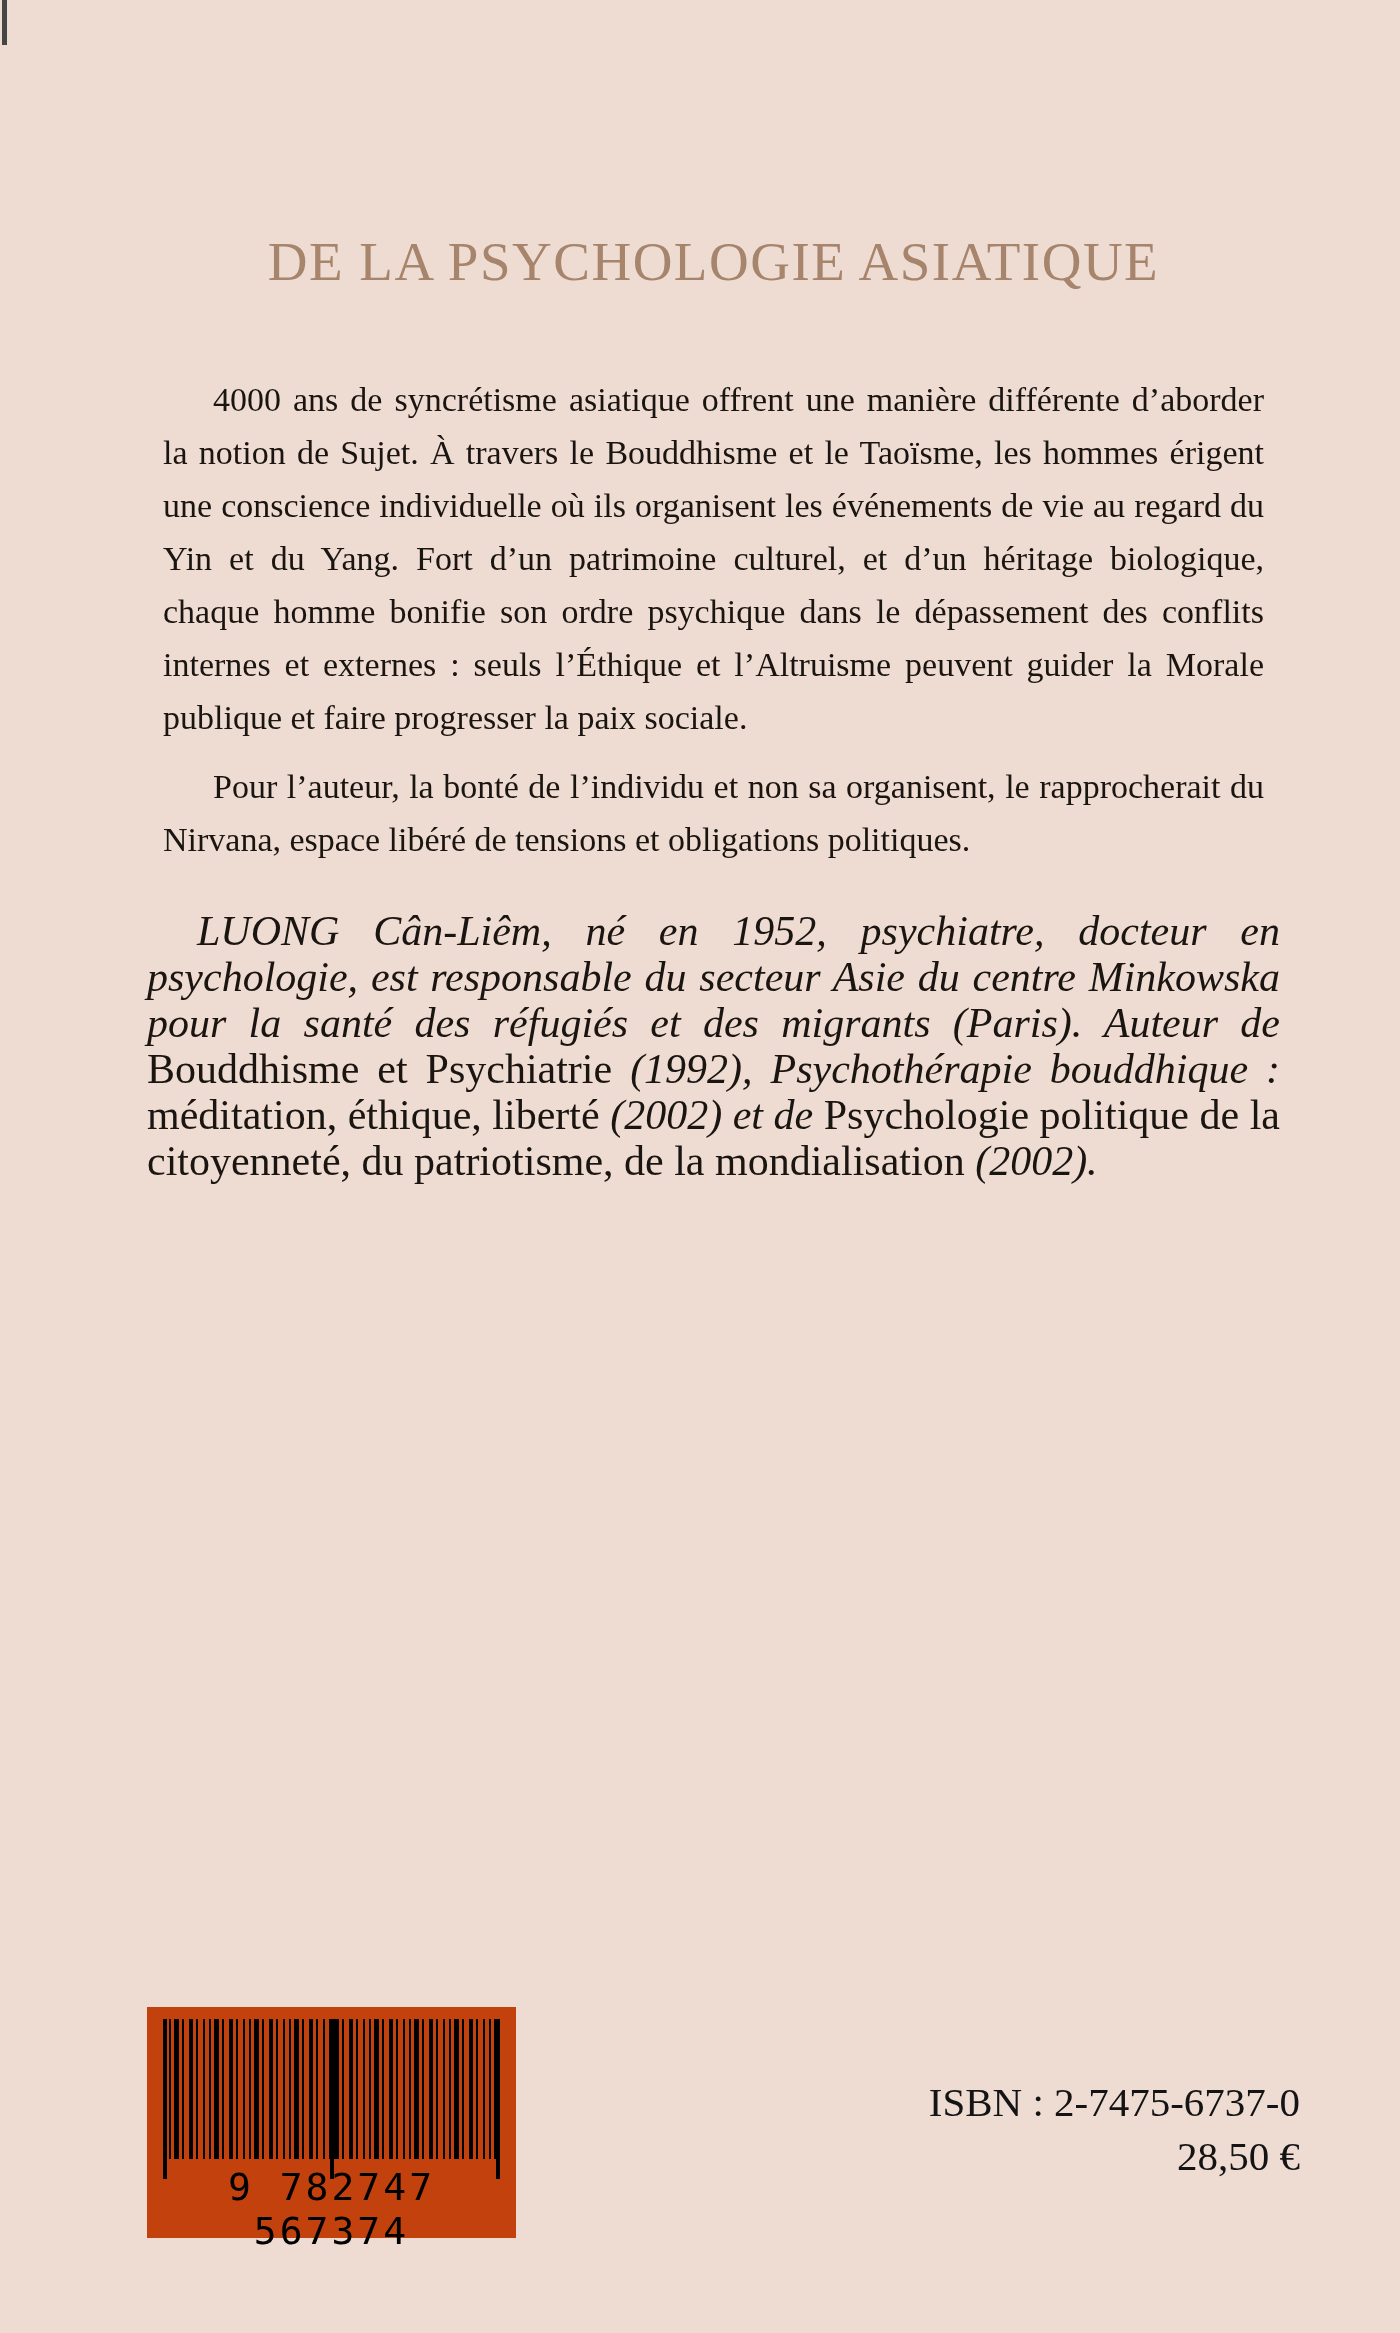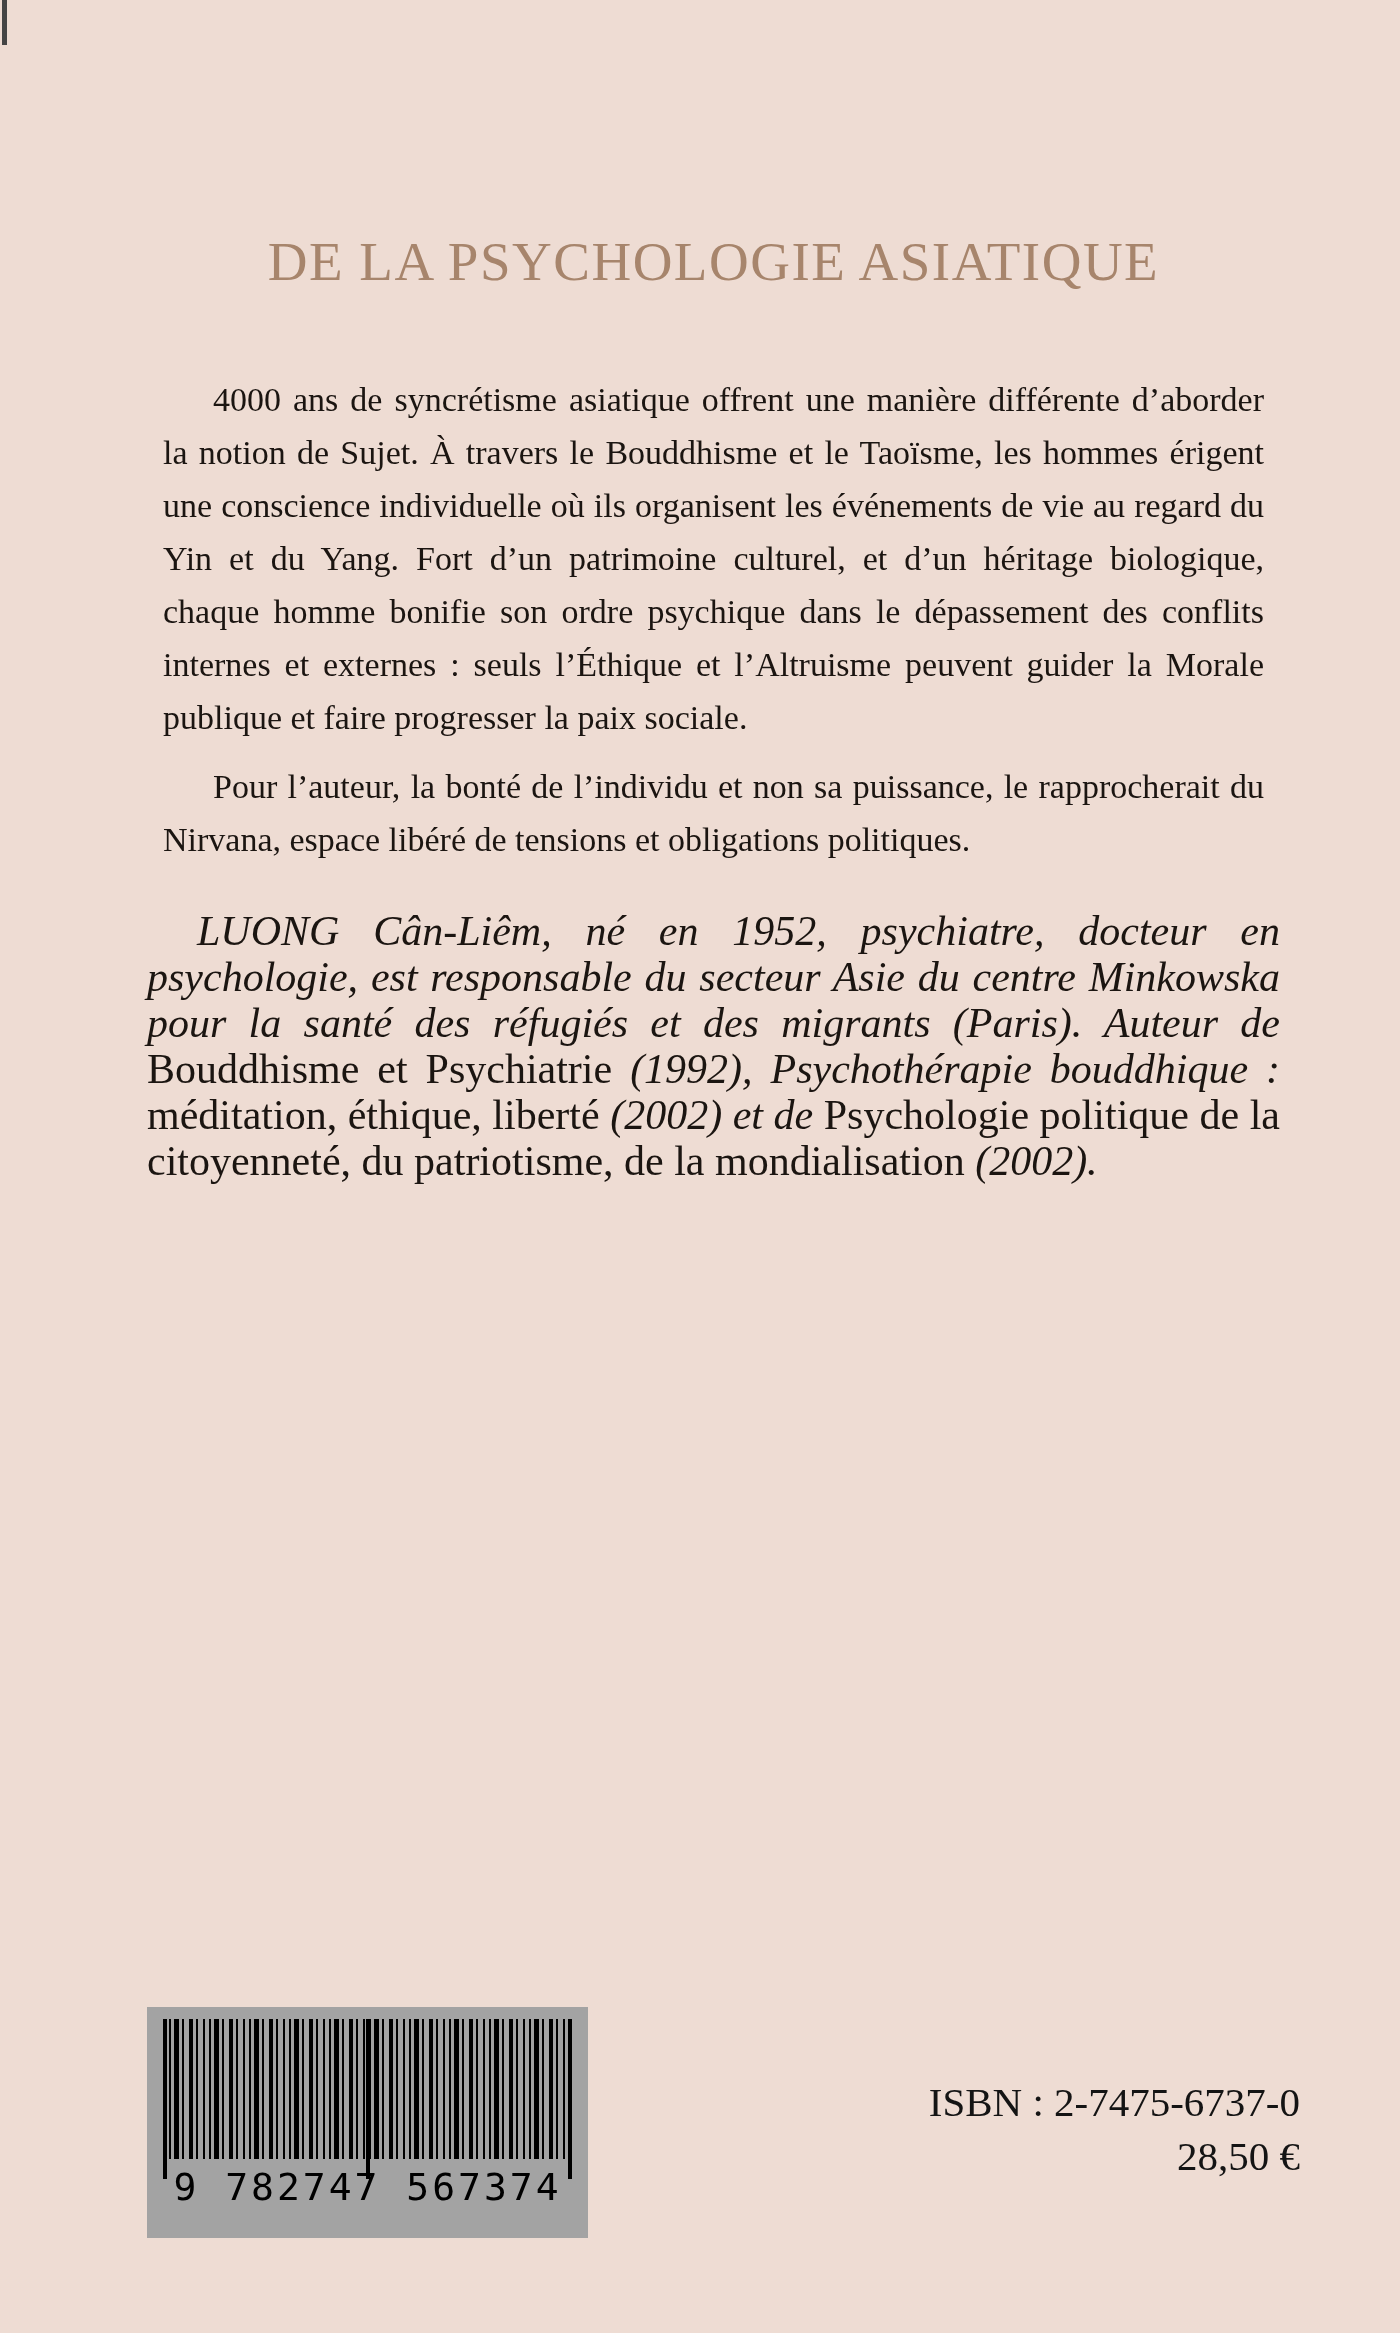--- a/index.html
+++ b/index.html
@@ -52,22 +52,22 @@
     line-height: 46px;
     text-align: justify;
     text-indent: 50px;
     font-style: italic;
   }
   .bio .roman { font-style: normal; }
   .bio .italic { font-style: italic; }
   .barcode {
     position: absolute;
     left: 147px; top: 2007px;
-    width: 441px; height: 231px;
-    background: #a3a3a3;
+    width: 369px; height: 231px;
+    background: #c2410c;
   }
   .barcode-bars {
     position: absolute;
     left: 16px; right: 16px; top: 12px;
     height: 140px;
     background-image: repeating-linear-gradient(90deg,
       #000 0 2px, transparent 2px 6px,
       #000 6px 8px, transparent 8px 11px,
       #000 11px 16px, transparent 16px 19px,
       #000 19px 21px, transparent 21px 26px,
@@ -106,21 +106,21 @@
 <body>
 
 <div class="page">
 
   <div class="spine-mark"></div>
 
   <div class="content">
     <h1 class="title">DE LA PSYCHOLOGIE ASIATIQUE</h1>
 
     <p class="body-par first">4000 ans de syncrétisme asiatique offrent une manière différente d’aborder la notion de Sujet. À travers le Bouddhisme et le Taoïsme, les hommes érigent une conscience individuelle où ils organisent les événements de vie au regard du Yin et du Yang. Fort d’un patrimoine culturel, et d’un héritage biologique, chaque homme bonifie son ordre psychique dans le dépassement des conflits internes et externes : seuls l’Éthique et l’Altruisme peuvent guider la Morale publique et faire progresser la paix sociale.</p>
-    <p class="body-par">Pour l’auteur, la bonté de l’individu et non sa puissance, le rapprocherait du Nirvana, espace libéré de tensions et obligations politiques.</p>
+    <p class="body-par">Pour l’auteur, la bonté de l’individu et non sa organisent, le rapprocherait du Nirvana, espace libéré de tensions et obligations politiques.</p>
 
     <p class="bio"><span class="italic">LUONG Cân-Liêm, né en 1952, psychiatre, docteur en psychologie, est responsable du secteur Asie du centre Minkowska pour la santé des réfugiés et des migrants (Paris). Auteur de </span><span class="roman">Bouddhisme et Psychiatrie </span><span class="italic">(1992), Psychothérapie bouddhique : </span><span class="roman">méditation, éthique, liberté </span><span class="italic">(2002) et de </span><span class="roman">Psychologie politique de la citoyenneté, du patriotisme, de la mondialisation </span><span class="italic">(2002).</span></p>
   </div>
 
   <div class="barcode">
     <div class="barcode-bars"></div>
     <div class="guard g-left"></div>
     <div class="guard g-mid"></div>
     <div class="guard g-right"></div>
     <div class="barcode-number">9 782747 567374</div>

